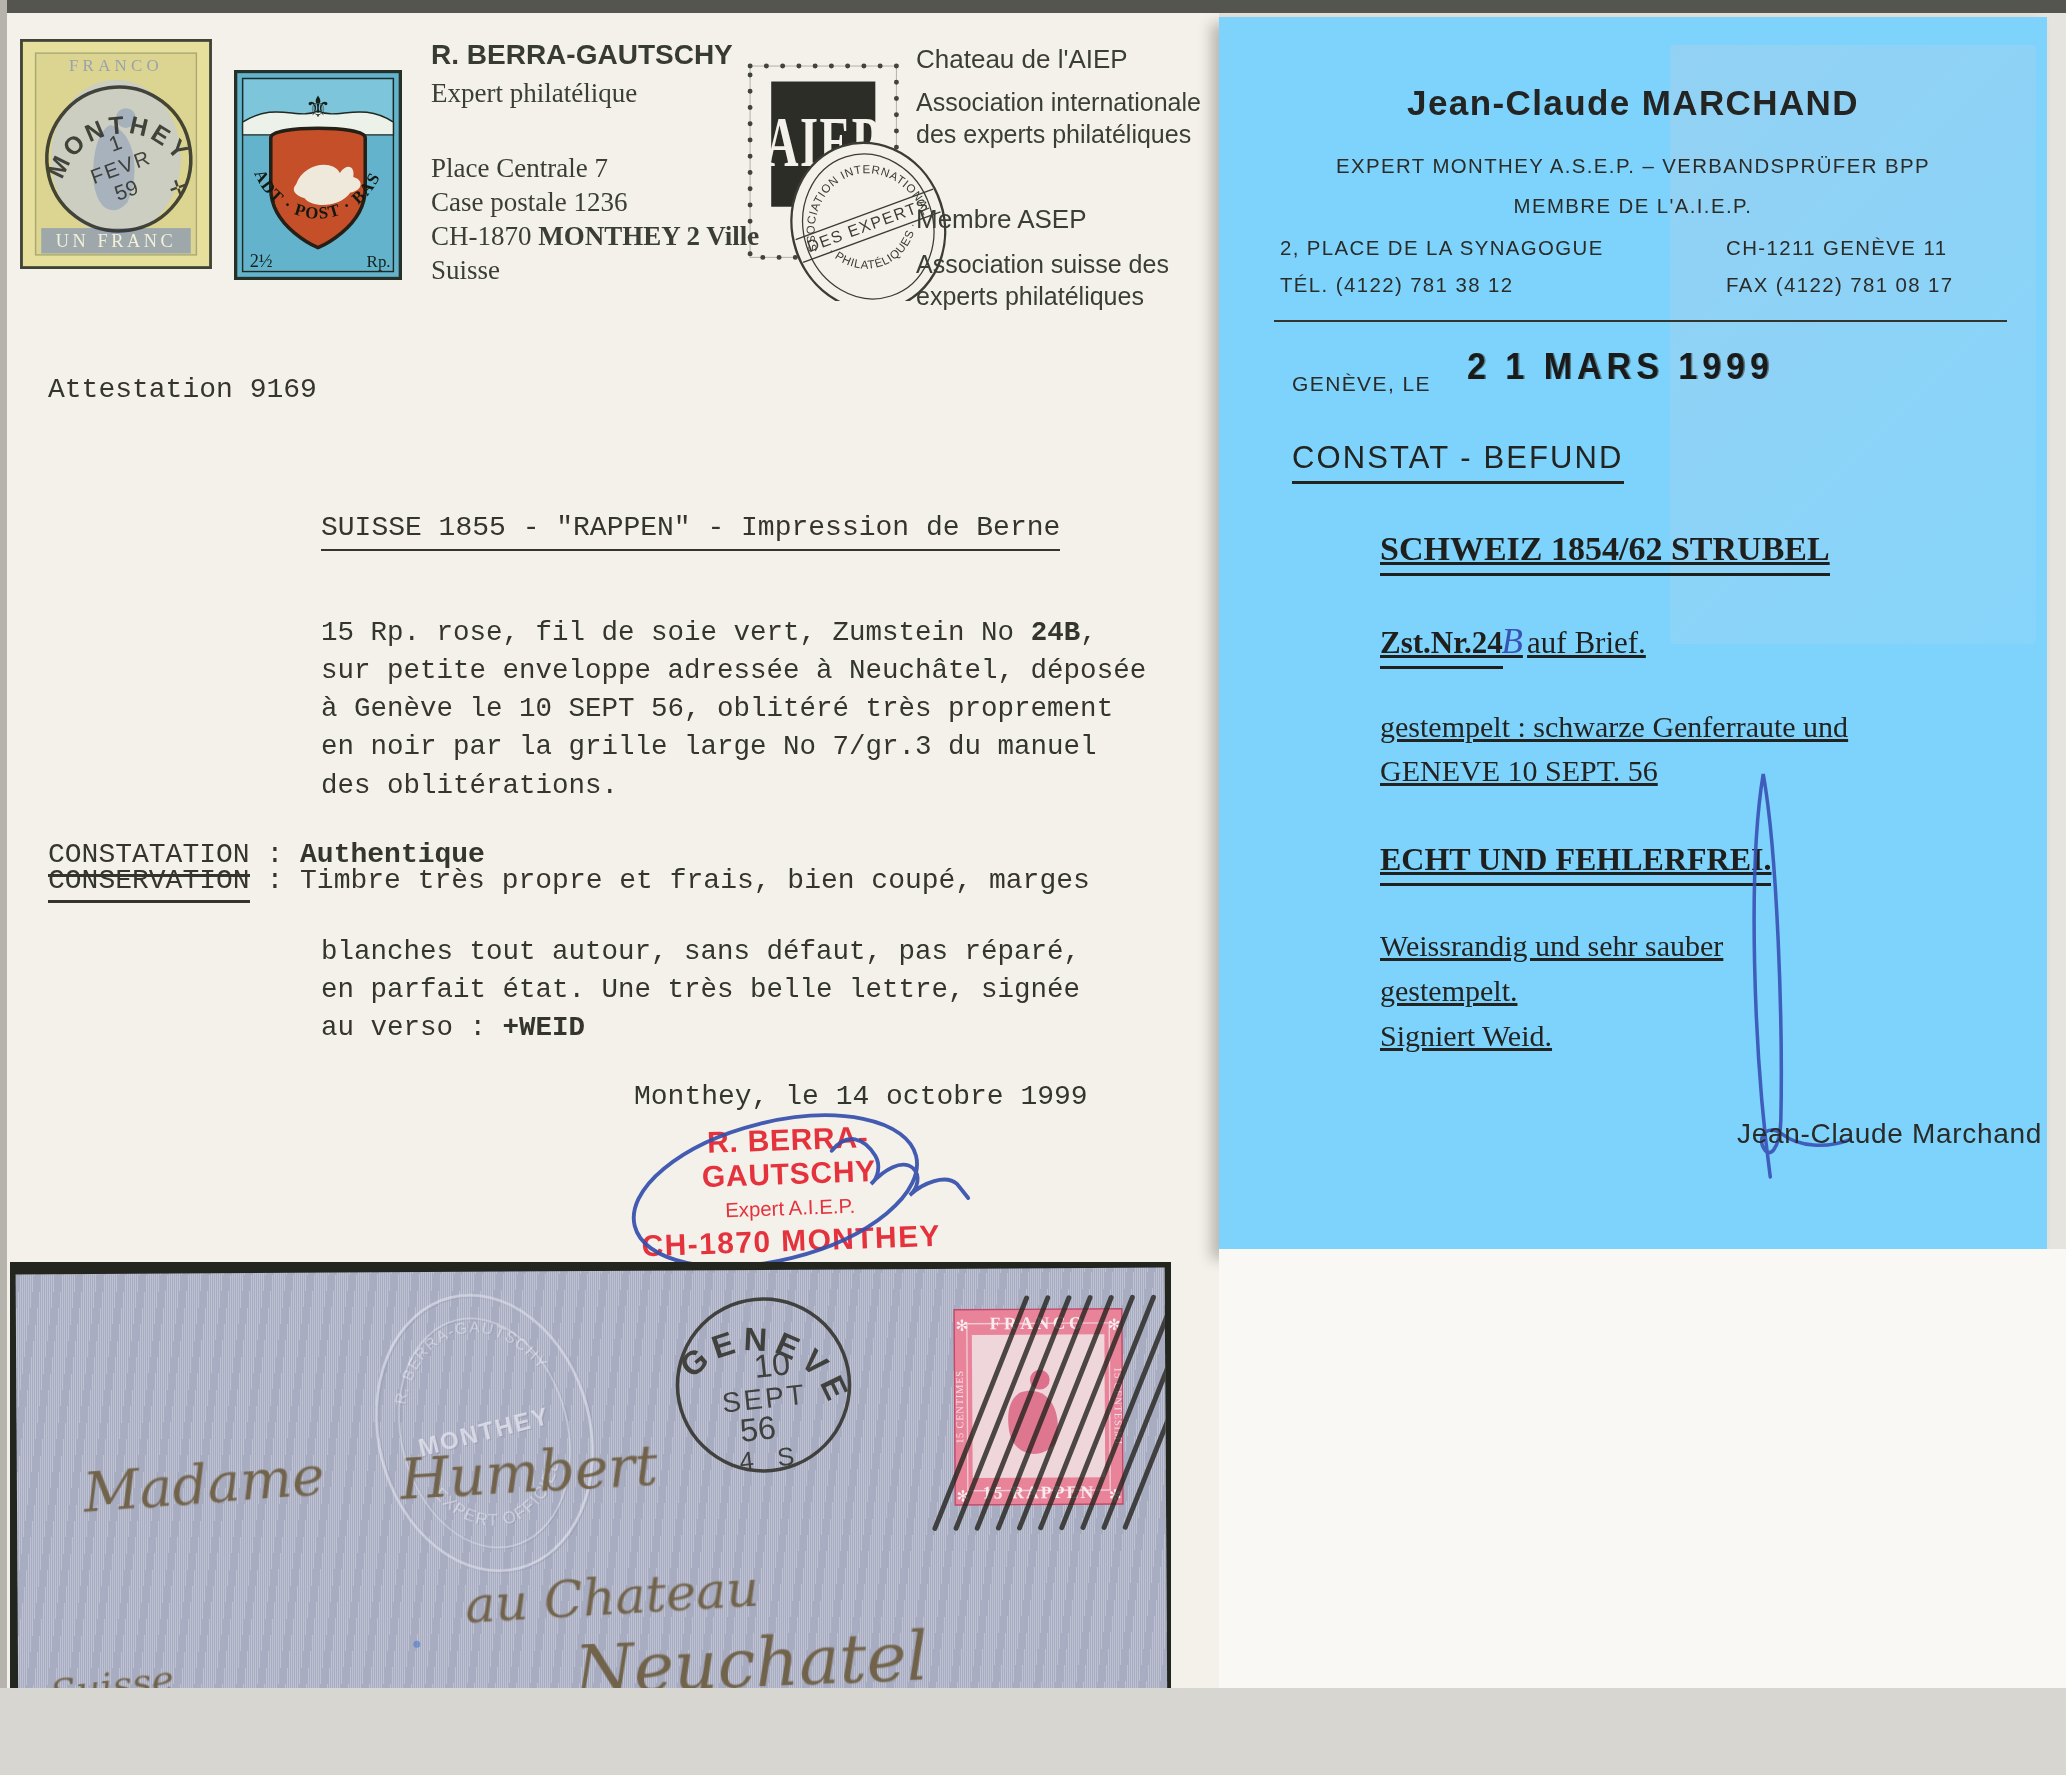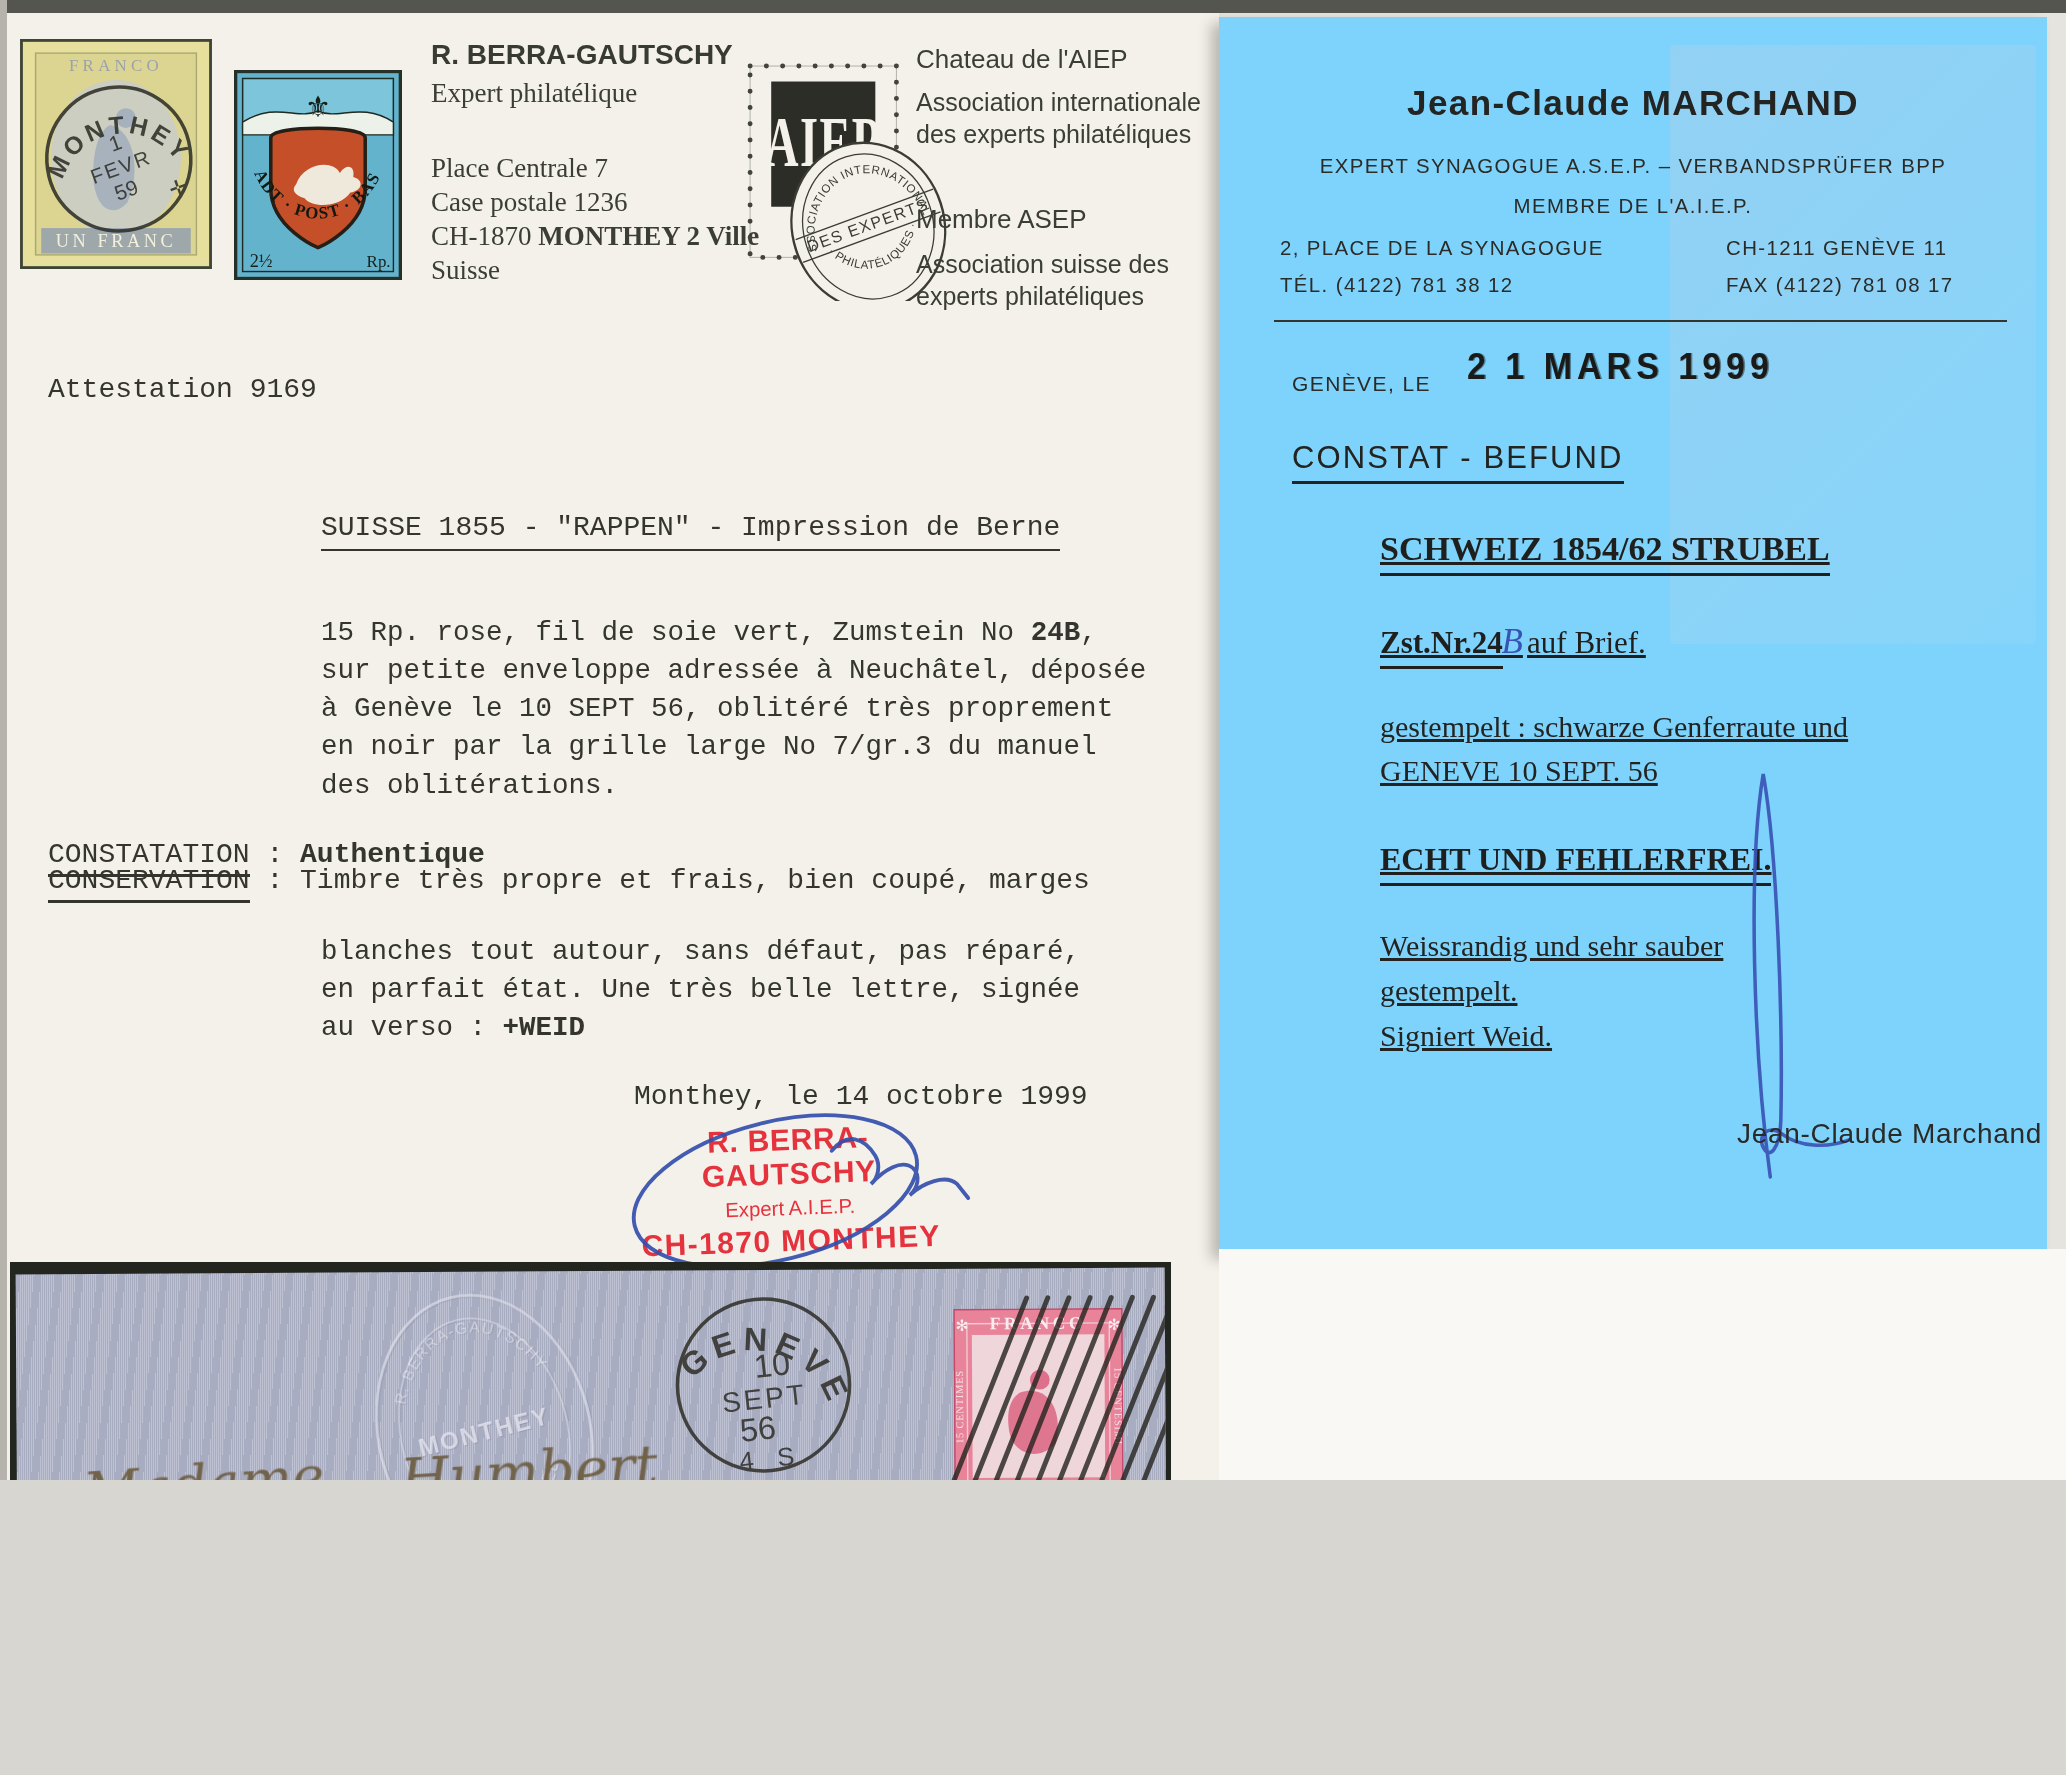--- a/index.html
+++ b/index.html
@@ -1,16 +1,16 @@
 <!DOCTYPE html>
 <html style="font-size:11.3px"><head>
 <meta charset="utf-8">
 <style>
   html,body{margin:0;padding:0;background:#d8d6d0;}
-  .canvas{position:relative;width:2066px;height:1480px;background:#e6e4de;overflow:hidden;}
+  .canvas{position:relative;width:2066px;height:1688px;background:#e6e4de;overflow:hidden;}
   .abs{position:absolute;}
   .mono{font-family:"Liberation Mono","DejaVu Sans Mono",monospace;color:#34352e;}
   .sans{font-family:"Liberation Sans",sans-serif;}
   .serif{font-family:"Liberation Serif","DejaVu Serif",serif;text-decoration:underline;}
   .page-left{position:absolute;left:0;top:0;width:1219px;height:1776px;background:#f4f1ea;}
   .page-right{position:absolute;left:1219px;top:17px;width:828px;height:1237px;background:#7dd3fc;
               box-shadow:-8.5px 5.6px 12.7px rgba(50,50,45,.30);}
   .below-right{position:absolute;left:1219px;top:1249px;width:847px;height:527px;background:#f9f8f4;}
   .top-strip{position:absolute;left:0;top:0;width:2066px;height:12.7px;background:#55554f;z-index:40;}
   .left-edge{position:absolute;left:0;top:0;width:7px;height:1776px;background:#b5b3ac;z-index:41;}
@@ -232,21 +232,21 @@
           <circle cx="566" cy="528" r="5" fill="#4a7ac8" opacity="0.6"></circle>
         </svg>
       </div>
     </div>
   </div>
 
   <div class="page-right">
     <div class="tint-panel"></div>
 
     <div class="abs sans" style="left:0;top:66px;width:828px;text-align:center;font-size:35px;font-weight:bold;letter-spacing:1.4px;color:#242422">Jean-Claude MARCHAND</div>
-    <div class="abs sans rp-small" style="left:0;top:138px;width:828px;text-align:center">EXPERT SYNAGOGUE A.S.E.P.  –  VERBANDSPRÜFER BPP</div>
+    <div class="abs sans rp-small" style="left:0;top:138px;width:828px;text-align:center">EXPERT MONTHEY A.S.E.P.  –  VERBANDSPRÜFER BPP</div>
     <div class="abs sans rp-small" style="left:0;top:178px;width:828px;text-align:center">MEMBRE DE L'A.I.E.P.</div>
 
     <div class="abs sans rp-small" style="left:61px;top:220px">2, PLACE DE LA SYNAGOGUE</div>
     <div class="abs sans rp-small" style="left:507px;top:220px">CH-1211 GENÈVE 11</div>
     <div class="abs sans rp-small" style="left:61px;top:257px">TÉL. (4122) 781 38 12</div>
     <div class="abs sans rp-small" style="left:507px;top:257px">FAX (4122) 781 08 17</div>
 
     <div class="abs" style="left:55px;top:303px;width:733px;height:2.1px;background:#35352f"></div>
 
     <div class="abs sans" style="left:73px;top:355px;font-size:21px;letter-spacing:1.4px;color:#2b2b28">GENÈVE, LE</div>

